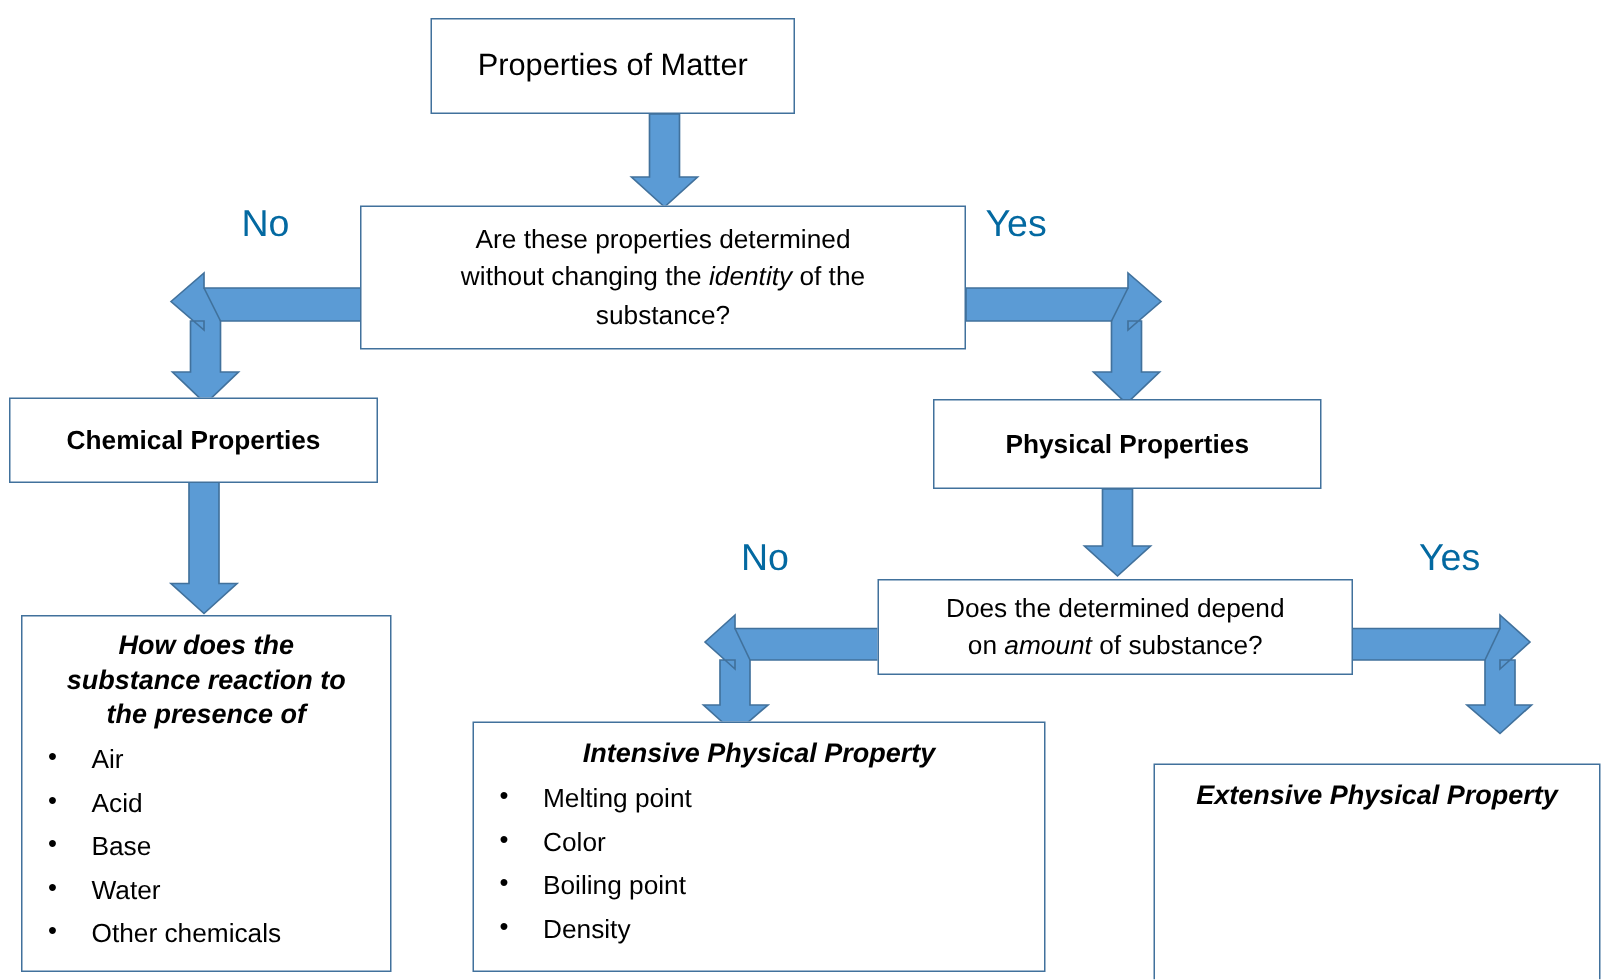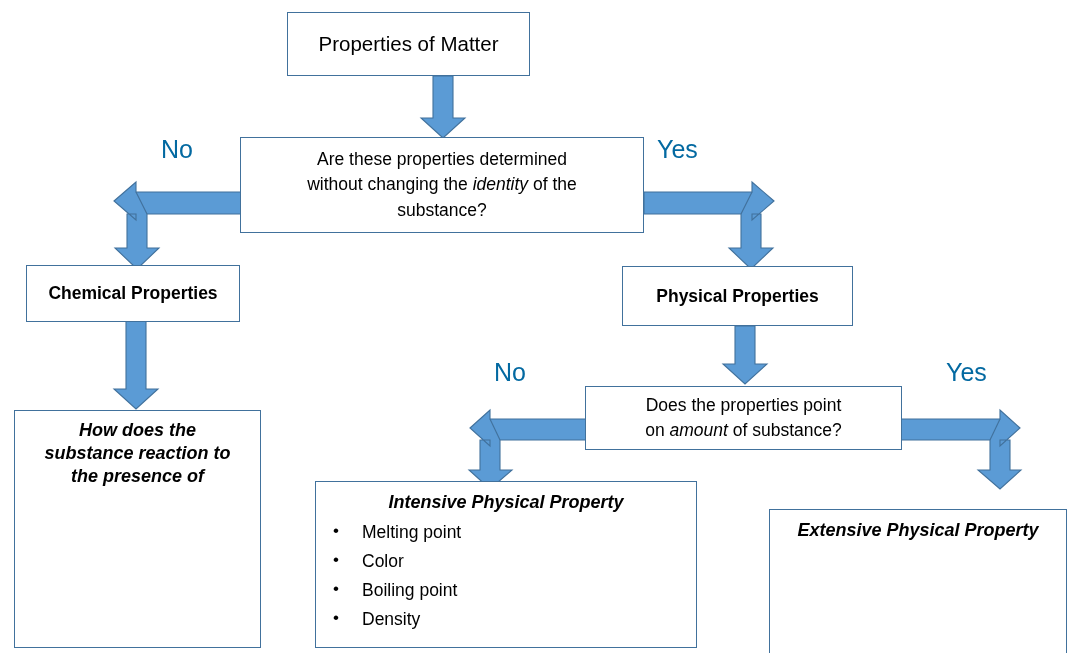--- a/index.html
+++ b/index.html
@@ -114,41 +114,48 @@
   </div>
 
   <div class="box" style="left:240px; top:137px; width:404px; height:96px; padding:4px 14px;">
     <div class="q-text">
       <span>Are these properties determined</span><br>
       <span>without changing the </span><i>identity</i><span> of the</span><br>
       <span>substance?</span>
     </div>
   </div>
 
-  <div class="box" style="left:26px; top:265px; width:214px; height:57px;">
+  <div class="box" style="left:6px; top:265px; width:246px; height:57px;">
     <div class="title ttl-bold">Chemical Properties</div>
   </div>
 
-  <div class="box" style="left:622px; top:266px; width:231px; height:60px;">
+  <div class="box" style="left:622px; top:266px; width:259px; height:60px;">
     <div class="title ttl-bold">Physical Properties</div>
   </div>
 
   <div class="box" style="left:585px; top:386px; width:317px; height:64px; padding:2px 10px;">
     <div class="q-text">
-      <span>Does the properties point</span><br>
+      <span>Does the determined depend</span><br>
       <span>on </span><i>amount</i><span> of substance?</span>
     </div>
   </div>
 
   <div class="box" style="left:14px; top:410px; width:247px; height:238px; justify-content:flex-start; padding-top:8px;">
     <div class="title ttl-bolditalic">
       <span>How does the</span><br>
       <span>substance reaction to</span><br>
       <span>the presence of</span>
     </div>
+    <ul class="bullets">
+      <li>Air</li>
+      <li>Acid</li>
+      <li>Base</li>
+      <li>Water</li>
+      <li>Other chemicals</li>
+    </ul>
   </div>
 
   <div class="box" style="left:315px; top:481px; width:382px; height:167px; justify-content:flex-start; padding-top:9px;">
     <div class="title ttl-bolditalic">Intensive Physical Property</div>
     <ul class="bullets">
       <li>Melting point</li>
       <li>Color</li>
       <li>Boiling point</li>
       <li>Density</li>
     </ul>

